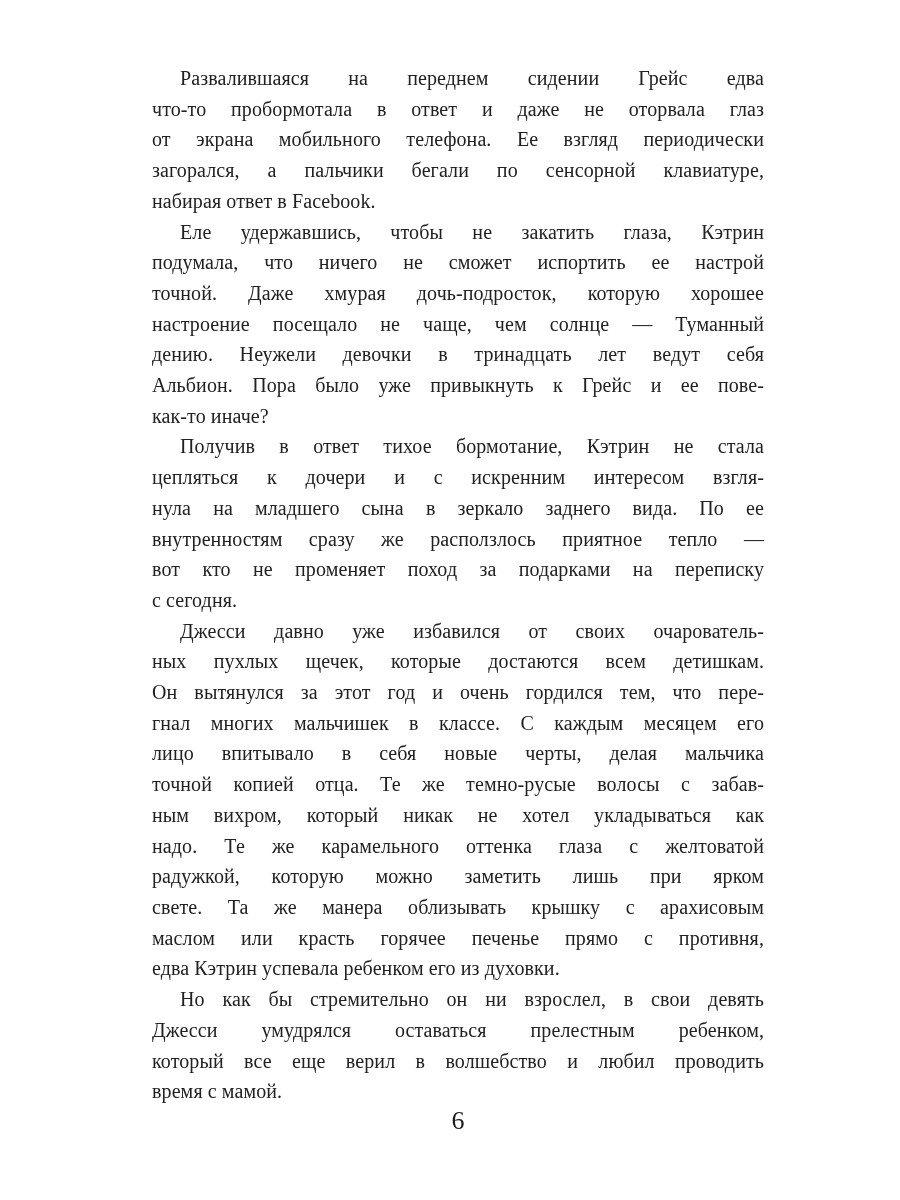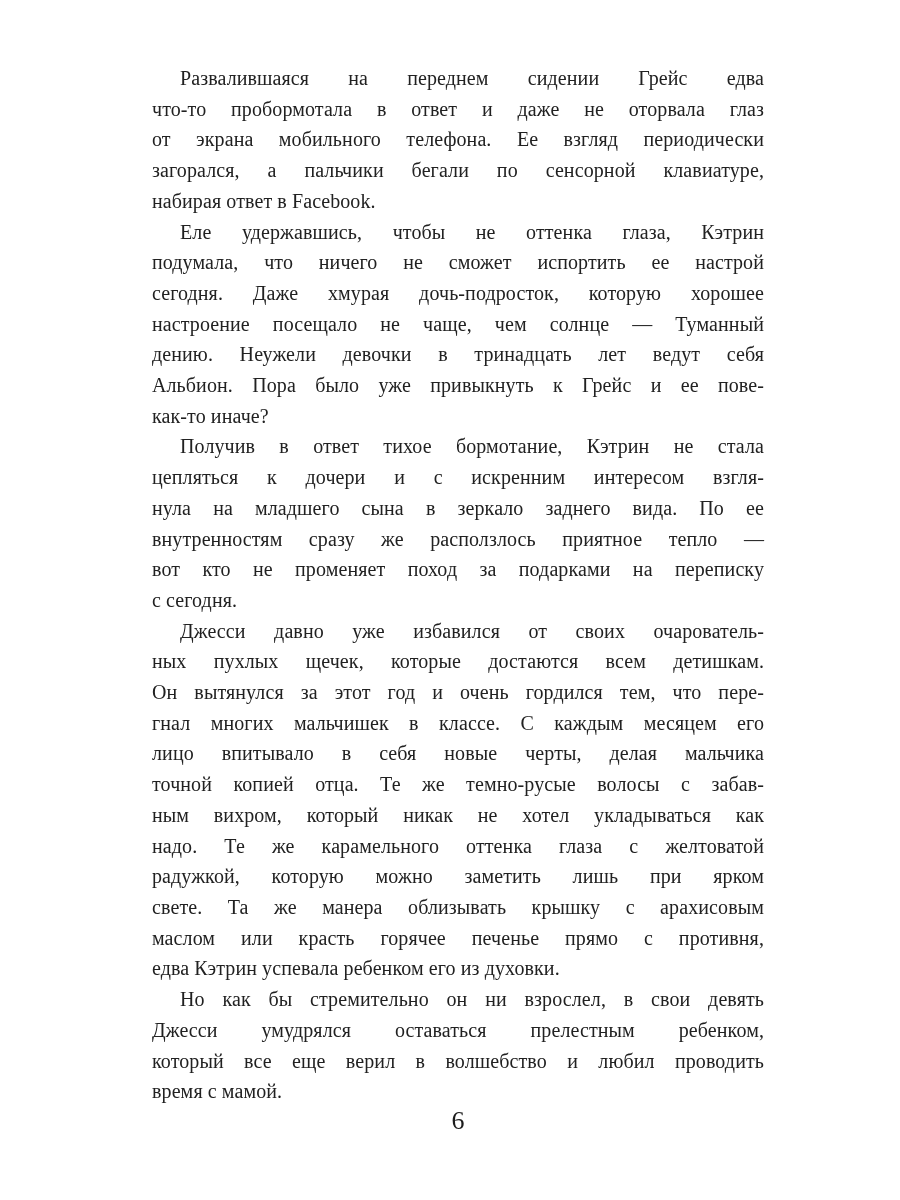--- a/index.html
+++ b/index.html
@@ -57,23 +57,23 @@
 <div class="page">
   <div class="text-block">
       <div class="paragraph">
         <div class="line first">Развалившаяся на переднем сидении Грейс едва</div>
         <div class="line">что-то пробормотала в ответ и даже не оторвала глаз</div>
         <div class="line">от экрана мобильного телефона. Ее взгляд периодически</div>
         <div class="line">загорался, а пальчики бегали по сенсорной клавиатуре,</div>
         <div class="line last">набирая ответ в Facebook.</div>
       </div>
       <div class="paragraph">
-        <div class="line first">Еле удержавшись, чтобы не оттенка глаза, Кэтрин</div>
+        <div class="line first">Еле удержавшись, чтобы не закатить глаза, Кэтрин</div>
         <div class="line">подумала, что ничего не сможет испортить ее настрой</div>
-        <div class="line">сегодня. Даже хмурая дочь-подросток, которую хорошее</div>
+        <div class="line">точной. Даже хмурая дочь-подросток, которую хорошее</div>
         <div class="line">настроение посещало не чаще, чем солнце — Туманный</div>
         <div class="line">дению. Неужели девочки в тринадцать лет ведут себя</div>
         <div class="line">Альбион. Пора было уже привыкнуть к Грейс и ее пове-</div>
         <div class="line last">как-то иначе?</div>
       </div>
       <div class="paragraph">
         <div class="line first">Получив в ответ тихое бормотание, Кэтрин не стала</div>
         <div class="line">цепляться к дочери и с искренним интересом взгля-</div>
         <div class="line">нула на младшего сына в зеркало заднего вида. По ее</div>
         <div class="line">внутренностям сразу же расползлось приятное тепло —</div>

